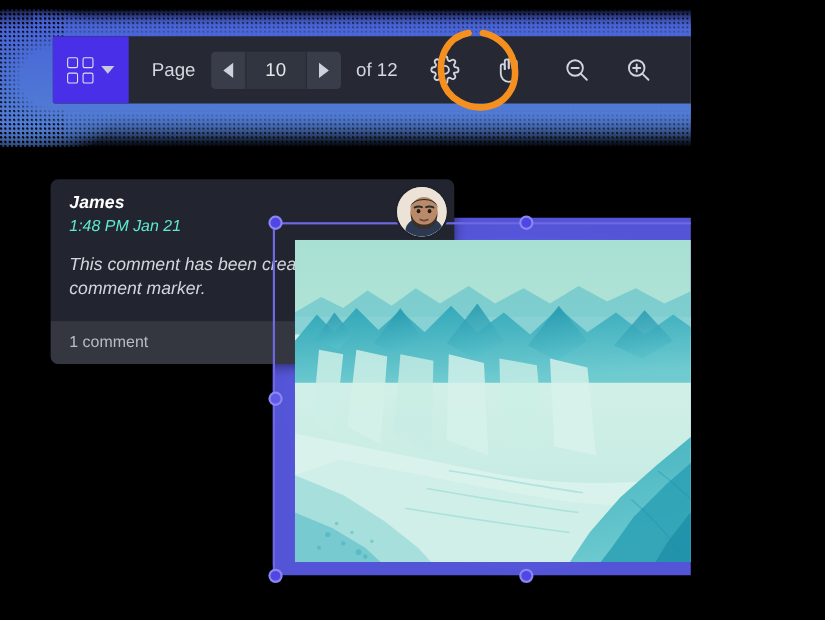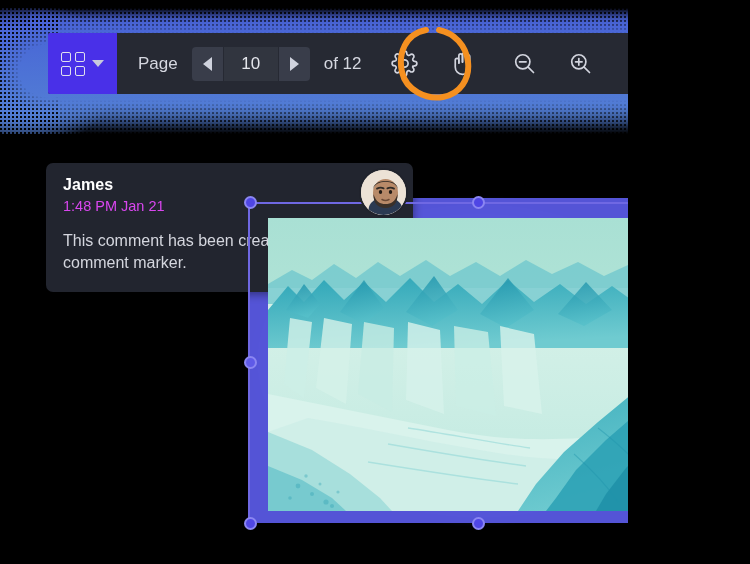--- a/index.html
+++ b/index.html
@@ -192,29 +192,29 @@
   .comment-card {
     position: absolute;
     left: 46px;
     top: 163px;
     width: 367px;
     border-radius: 7px;
     background: #22252f;
     overflow: hidden;
     box-shadow: 0 2px 10px rgba(0,0,0,0.45);
   }
-  .cc-body { padding: 13px 17px 18px 17px; position: relative; }
+  .cc-body { padding: 13px 17px 18px 17px; position: relative; font-style: italic; }
   .cc-name {
     color: #ffffff;
     font-size: 16px;
     font-weight: bold;
     letter-spacing: 0.1px;
   }
   .cc-time {
-    color: #d946ef;
+    color: #5eead4;
     font-size: 14.5px;
     margin-top: 4px;
   }
   .cc-text {
     color: #d4d6de;
     font-size: 16px;
     line-height: 1.38;
     margin-top: 16px;
     width: 300px;
   }
@@ -416,20 +416,21 @@
   <div class="sel-panel"></div>
   <div class="sel-line-h"></div>
   <div class="sel-line-v"></div>
 
   <div class="comment-card">
     <div class="cc-body">
       <div class="cc-name">James</div>
       <div class="cc-time">1:48 PM Jan 21</div>
       <div class="cc-text">This comment has been created with a comment marker.</div>
     </div>
+    <div class="cc-footer">1 comment</div>
   </div>
 
   <div class="avatar">
     <svg viewBox="0 0 49 49" width="49" height="49">
       <rect width="49" height="49" fill="#ece2d6"></rect>
       <ellipse cx="24.5" cy="40" rx="17" ry="13" fill="#2b3a52"></ellipse>
       <ellipse cx="24.5" cy="23" rx="12.5" ry="14" fill="#b88a69"></ellipse>
       <path d="M12 20 C13 9, 36 9, 37 20 C37 15, 33 11, 24.5 11 C16 11, 12 15, 12 20Z" fill="#2f2a26"></path>
       <path d="M12.5 24 C12 33, 17 38, 24.5 38 C32 38, 37 33, 36.5 24 C34 32, 30 34, 24.5 34 C19 34, 15 32, 12.5 24Z" fill="#3a3029"></path>
       <ellipse cx="19.5" cy="22" rx="1.7" ry="1.9" fill="#241c16"></ellipse>

